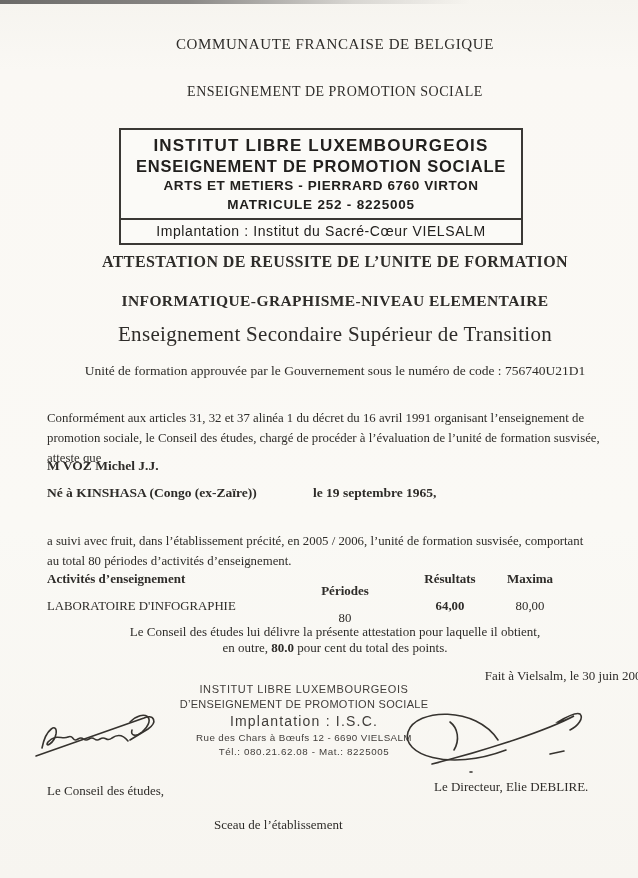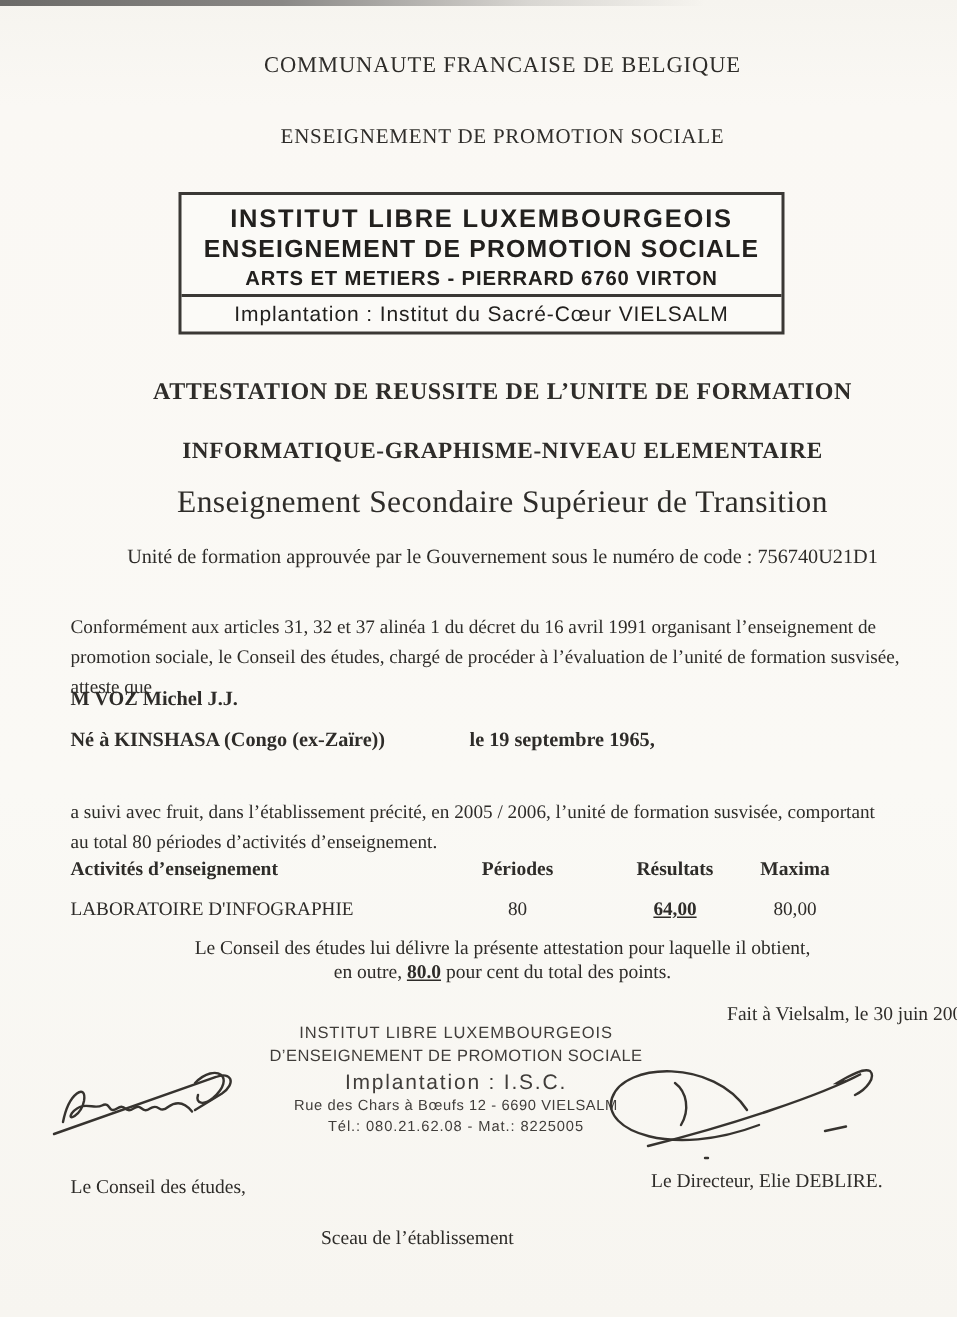--- a/index.html
+++ b/index.html
@@ -47,26 +47,26 @@
   .codeline{top:363px;font-size:13.5px;}
   .para{left:47px;width:555px;font-size:12.8px;line-height:1.55;text-align:left;}
   .p1{top:409px;}
   .nameline{top:458px;left:47px;font-size:13.5px;font-weight:bold;}
   .birthline{top:485px;left:47px;font-size:13.5px;font-weight:bold;}
   .birthdate{top:485px;left:313px;font-size:13.5px;font-weight:bold;}
   .p2{top:507px;width:540px;margin-top:25px;}
   .p3{top:545px;}
   .th{font-weight:bold;font-size:13px;}
   .col-activity{left:47px;width:280px;text-align:left;}
-  .col-periodes{left:305px;width:80px;text-align:center;}
+  .col-periodes{left:305px;width:80px;text-align:center;margin-top:12px;}
   .col-resultats{left:405px;width:90px;text-align:center;}
   .col-maxima{left:490px;width:80px;text-align:center;}
   .trow-head{top:571px;}
   .trow{top:599px;font-size:12.8px;}
-  .bold{font-weight:bold;text-decoration:underline;}
+  .bold{font-weight:bold;}
   .award1{top:624px;font-size:13px;}
   .award2{top:640px;font-size:13px;}
   .faitline{top:668px;right:22px;font-size:13px;text-align:right;}
   .stamp{
     left:168px;top:682px;width:272px;text-align:center;
     font-family:"Liberation Sans", sans-serif;color:#403d3a;
   }
   .stamp .s1{font-size:11px;letter-spacing:0.6px;line-height:1.35;}
   .stamp .s2{font-size:11px;letter-spacing:0.3px;line-height:1.35;}
   .stamp .s3{font-size:14px;letter-spacing:1.2px;line-height:1.4;}
@@ -86,20 +86,21 @@
   <div class="scan-edge-top"></div>
   <div class="scan-edge-right"></div>
 
   <div class="abs center hdr1">COMMUNAUTE FRANCAISE DE BELGIQUE</div>
   <div class="abs center hdr2">ENSEIGNEMENT DE PROMOTION SOCIALE</div>
 
   <div class="abs inst-box">
     <div class="b1">INSTITUT LIBRE LUXEMBOURGEOIS</div>
     <div class="b2">ENSEIGNEMENT DE PROMOTION SOCIALE</div>
     <div class="b3">ARTS ET METIERS - PIERRARD 6760 VIRTON</div>
+    <div class="b4">MATRICULE 252 - 8225005</div>
     <div class="impl">Implantation : Institut du Sacré-Cœur VIELSALM</div>
   </div>
 
   <div class="abs center title1">ATTESTATION DE REUSSITE DE L’UNITE DE FORMATION</div>
   <div class="abs center title2">INFORMATIQUE-GRAPHISME-NIVEAU ELEMENTAIRE</div>
   <div class="abs center title3">Enseignement Secondaire Supérieur de Transition</div>
   <div class="abs center codeline">Unité de formation approuvée par le Gouvernement sous le numéro de code : 756740U21D1</div>
 
   <div class="abs para p1">Conformément aux articles 31, 32 et 37 alinéa 1 du décret du 16 avril 1991 organisant l’enseignement de promotion sociale, le Conseil des études, chargé de procéder à l’évaluation de l’unité de formation susvisée, atteste que</div>
 

